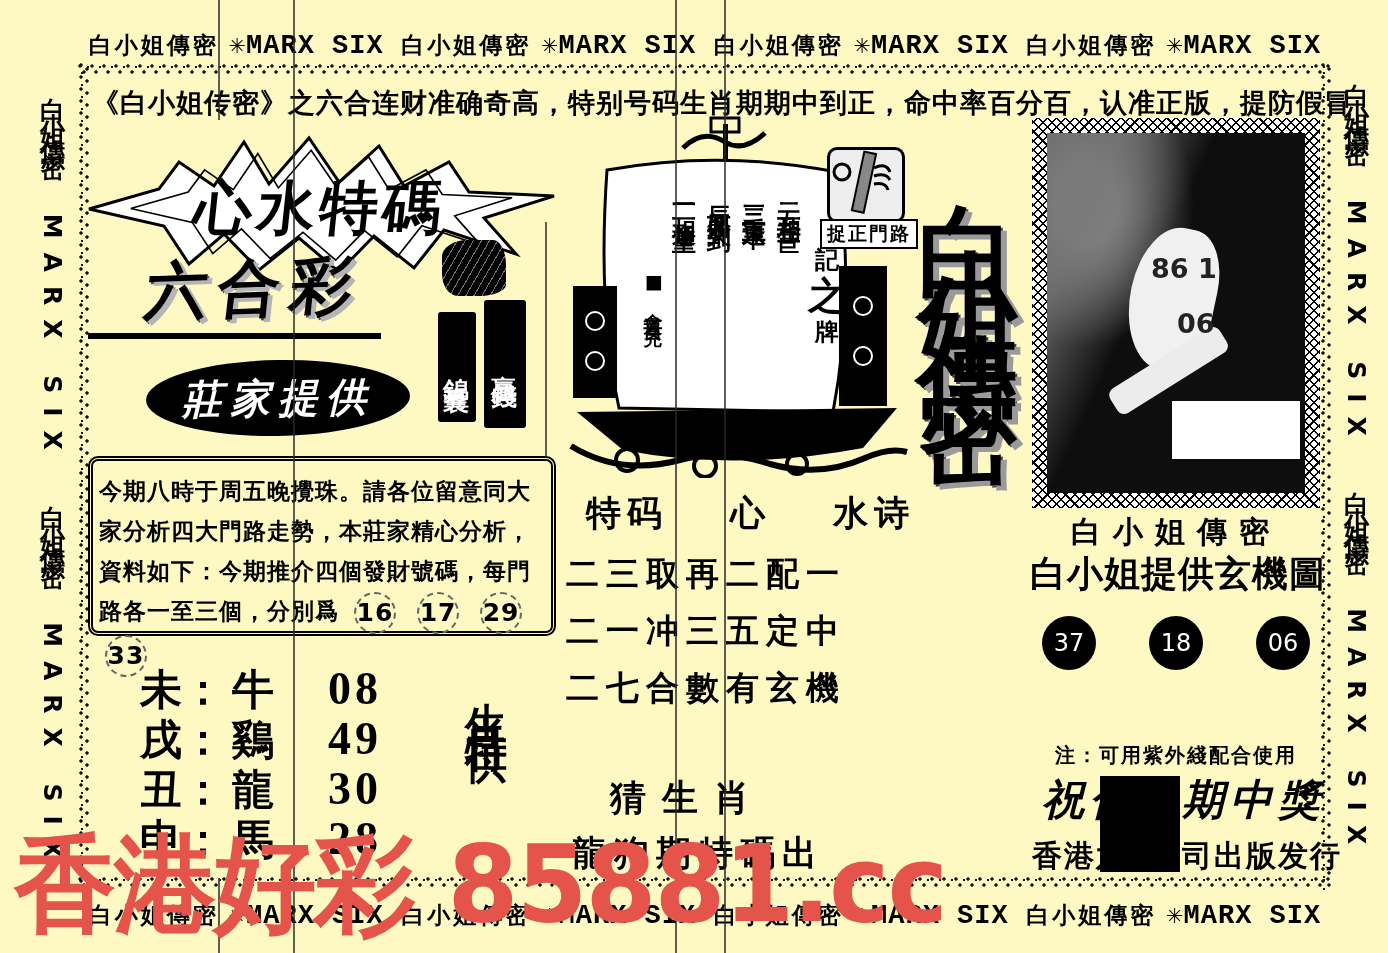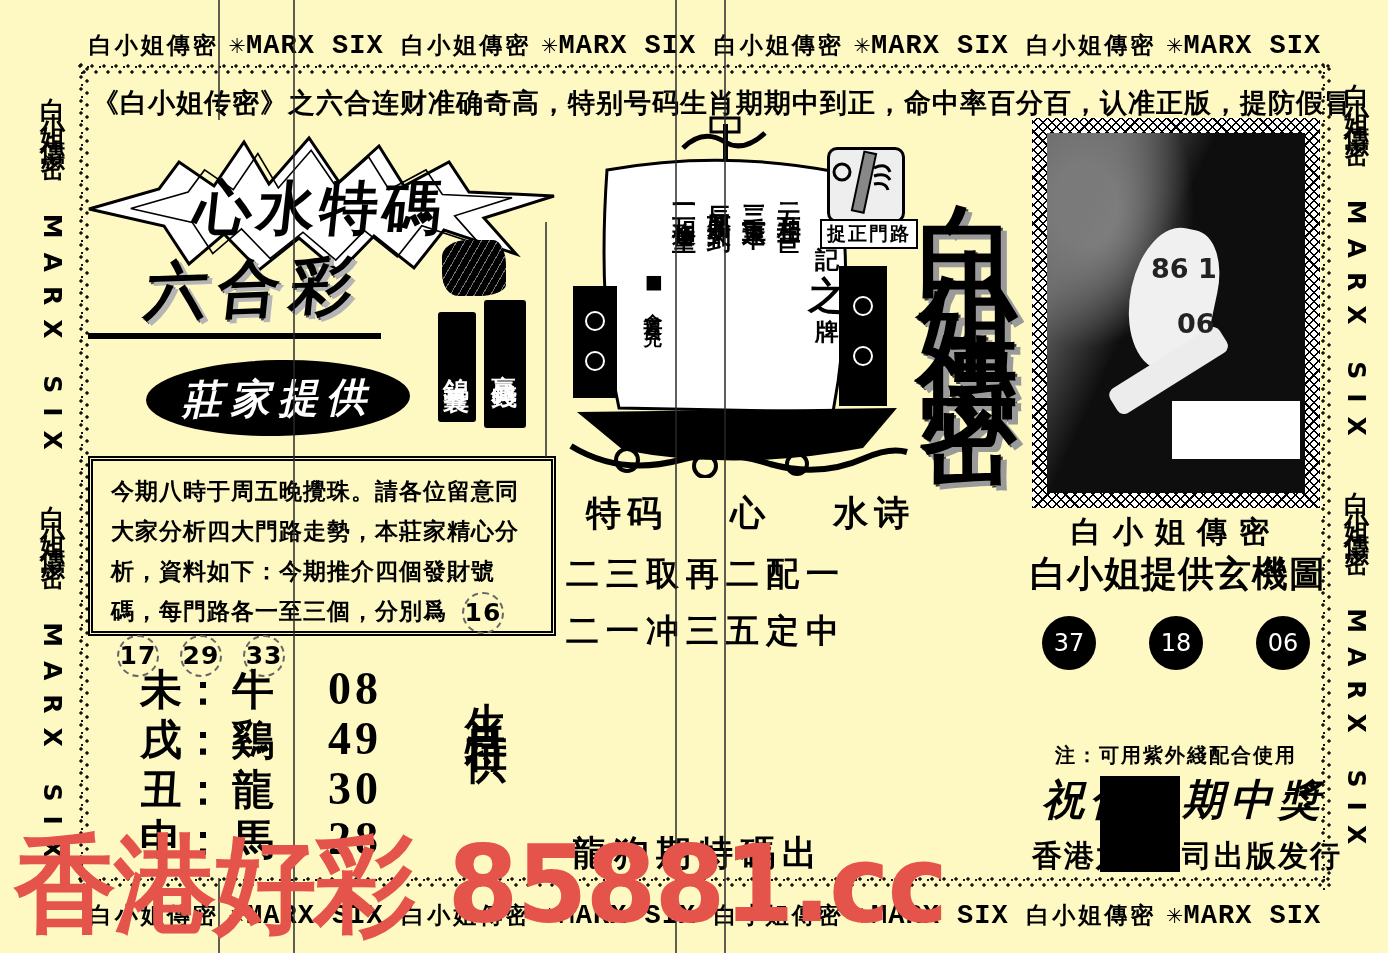--- a/index.html
+++ b/index.html
@@ -35,22 +35,22 @@
   .banker{left:146px;top:360px;width:264px;height:76px;background:#000;border-radius:50%;
           color:#fff;display:flex;align-items:center;justify-content:center;font-size:40px;
           font-family:"DejaVu Serif",serif;font-style:italic;font-weight:700;letter-spacing:8px;
           transform:rotate(-1deg);}
   .stamp{left:442px;top:240px;width:64px;height:56px;background:#000;
          border-radius:40% 20% 45% 25%/30% 45% 20% 40%;
          background-image:repeating-linear-gradient(120deg,transparent 0 6px,rgba(255,255,255,.45) 6px 7px);}
   .seal{background:#000;color:#fff;writing-mode:vertical-rl;text-orientation:upright;
         font-family:"DejaVu Serif",serif;font-weight:700;font-size:26px;letter-spacing:10px;
         display:flex;align-items:center;justify-content:center;border-radius:3px;}
-  .introbox{left:88px;top:456px;width:468px;height:180px;border:5px double #000;border-radius:0;box-sizing:border-box;
-            padding:10px 14px 6px 18px;font-family:"DejaVu Serif",serif;font-size:23px;line-height:40px;
+  .introbox{left:88px;top:456px;width:468px;height:180px;border:5px double #000;border-radius:10px;box-sizing:border-box;
+            padding:10px 14px 6px 6px;font-family:"DejaVu Serif",serif;font-size:23px;line-height:40px;
             font-weight:600;letter-spacing:1px;}
   .introbox .txt{text-indent:2em;}
   .numcircle{display:inline-flex;width:38px;height:38px;border:2px dashed #666;border-radius:50%;
              align-items:center;justify-content:center;font-family:"DejaVu Sans",sans-serif;
              font-size:25px;font-weight:700;margin:0 6px;vertical-align:middle;text-indent:0;}
   .zrow{position:absolute;font-family:"DejaVu Serif",serif;font-weight:700;}
   .zrow .branch{position:absolute;left:0;font-size:42px;}
   .zrow .animal{position:absolute;left:92px;font-size:42px;}
   .zrow .znum{position:absolute;left:188px;font-size:46px;font-family:"Liberation Serif",serif;letter-spacing:4px;}
   .zside{left:458px;top:668px;height:210px;writing-mode:vertical-rl;text-orientation:upright;
@@ -228,21 +228,23 @@
       <circle cx="12" cy="22" r="8" fill="none" stroke="#000" stroke-width="3"></circle>
       <path d="M44,18 q12,-6 16,4 M44,26 q12,-4 16,4 M44,34 q12,-2 14,6" stroke="#000" stroke-width="3" fill="none"></path>
     </svg>
   </div>
   <div class="abs badge-label">捉正門路</div>
 
   <div class="abs poemtitle">特码 心 水诗</div>
   <div class="abs poem">
     <div>二三取再二配一</div>
     <div>二一冲三五定中</div>
-  </div>
+    <div>二七合數有玄機</div>
+  </div>
+  <div class="abs guess">猜生肖</div>
   <div class="abs dragonline">龍狗期特碼出</div>
 
   <div class="abs vtitle">白小姐傳密</div>
 
   <div class="abs photoframe">
     <div class="photo">
       <div class="figure"></div>
       <div class="leg"></div>
       <span class="photonum" style="left:104px;top:120px">86 1</span>
       <span class="photonum" style="left:130px;top:175px">06</span>

